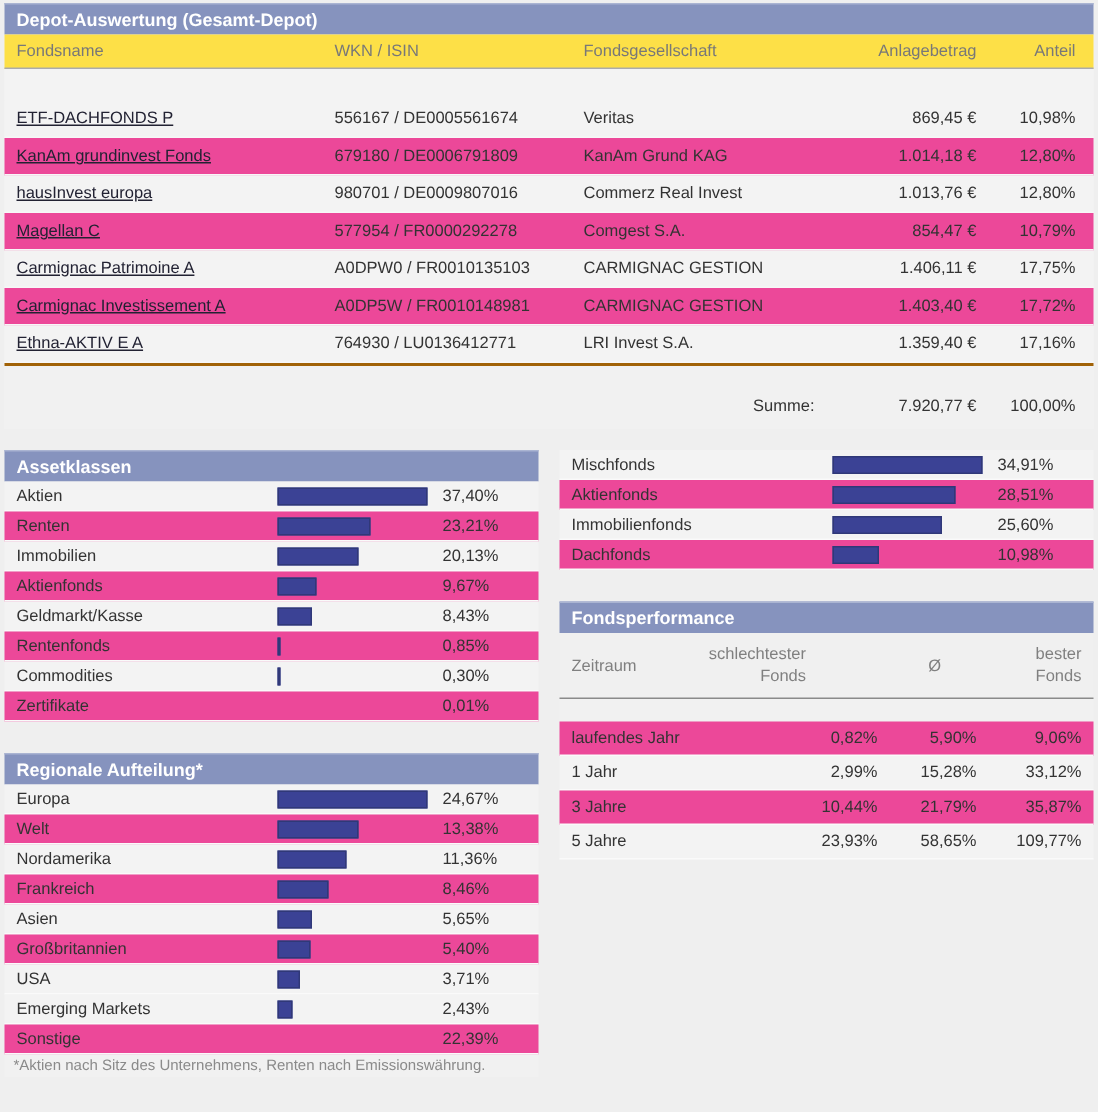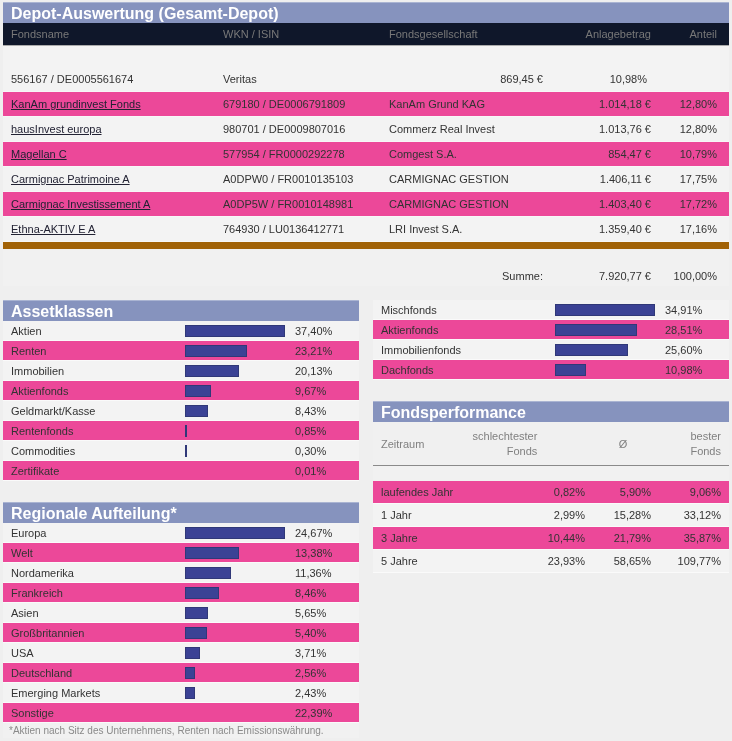--- a/index.html
+++ b/index.html
@@ -9,47 +9,47 @@
     font-size: 11px;
     color: #333;
     background: #EFEFEF;
   }
   .page { width: 732px; height: 741px; padding: 2px 3px; overflow: hidden; }
 
   
   .title-bar {
     background: var(--hdr, #8693BE);
     color: #FFFFFF;
-    font-size: 16px;
+    font-size: 12px;
     font-weight: bold;
     padding: 4px 8px 4px 8px;
     height: 21px;
     line-height: 13px;
     border-top: 1px solid #AAB4D2;
   }
 
   
   .main-panel { width: 726px; background: #F3F3F3; }
   .depot-grid { display: grid; grid-template-columns: 212px 166px 170px 108px 1fr; }
   .depot-grid .c { padding: 0 8px; overflow: hidden; white-space: nowrap; }
   .depot-grid .r { text-align: right; }
   .depot-grid .c5 { padding-right: 12px; }
   .depot-header {
-    background: #0f172a;
+    background: #fde047;
     color: #787878;
     height: 23px;
     line-height: 22px;
     border-bottom: 1px solid #ABABAB;
   }
   .depot-gap { height: 21px; background: #F3F3F3; }
   .depot-row { height: 25px; line-height: 24px; border-bottom: 1px solid #F7F7F7; }
   .row-light { background: #F3F3F3; }
   .row-dark  { background: #ec4899; }
   .fund-link { color: #222233; text-decoration: underline; cursor: pointer; }
-  .summe-area { border-top: 7px solid #a16207; padding-top: 19px; height: 44px; background: #F1F1F1; }
+  .summe-area { border-top: 2px solid #a16207; padding-top: 19px; height: 44px; background: #F1F1F1; }
   .summe-area .c { line-height: 16px; }
 
   
   .columns { display: flex; gap: 14px; margin-top: 14px; }
   .col-left, .col-right { width: 356px; }
 
   
   .bar-panel { margin-bottom: 21px; }
   .bar-row {
     display: flex;
@@ -103,20 +103,21 @@
     <div class="depot-grid depot-header">
       <div class="c c1">Fondsname</div>
       <div class="c c2">WKN / ISIN</div>
       <div class="c c3">Fondsgesellschaft</div>
       <div class="c c4 r">Anlagebetrag</div>
       <div class="c c5 r">Anteil</div>
     </div>
     <div class="depot-gap"></div>
     <div id="depot-rows">
         <div class="depot-grid depot-row row-light">
+          <div class="c c1"><span class="fund-link">ETF-DACHFONDS P</span></div>
           <div class="c c2">556167 / DE0005561674</div>
           <div class="c c3">Veritas</div>
           <div class="c c4 r">869,45 €</div>
           <div class="c c5 r">10,98%</div>
         </div>
         <div class="depot-grid depot-row row-dark">
           <div class="c c1"><span class="fund-link">KanAm grundinvest Fonds</span></div>
           <div class="c c2">679180 / DE0006791809</div>
           <div class="c c3">KanAm Grund KAG</div>
           <div class="c c4 r">1.014,18 €</div>
@@ -277,27 +278,20 @@
               </div>
               <div class="bar-pct">5,40%</div>
             </div>
             <div class="bar-row row-light">
               <div class="bar-label">USA</div>
               <div class="bar-wrap">
                 <div class="bar-fill" style="width: 15px;"></div>
               </div>
               <div class="bar-pct">3,71%</div>
             </div>
-            <div class="bar-row row-dark">
-              <div class="bar-label">Deutschland</div>
-              <div class="bar-wrap">
-                <div class="bar-fill" style="width: 10px;"></div>
-              </div>
-              <div class="bar-pct">2,56%</div>
-            </div>
             <div class="bar-row row-light">
               <div class="bar-label">Emerging Markets</div>
               <div class="bar-wrap">
                 <div class="bar-fill" style="width: 10px;"></div>
               </div>
               <div class="bar-pct">2,43%</div>
             </div>
             <div class="bar-row row-dark">
               <div class="bar-label">Sonstige</div>
               <div class="bar-wrap"></div>

